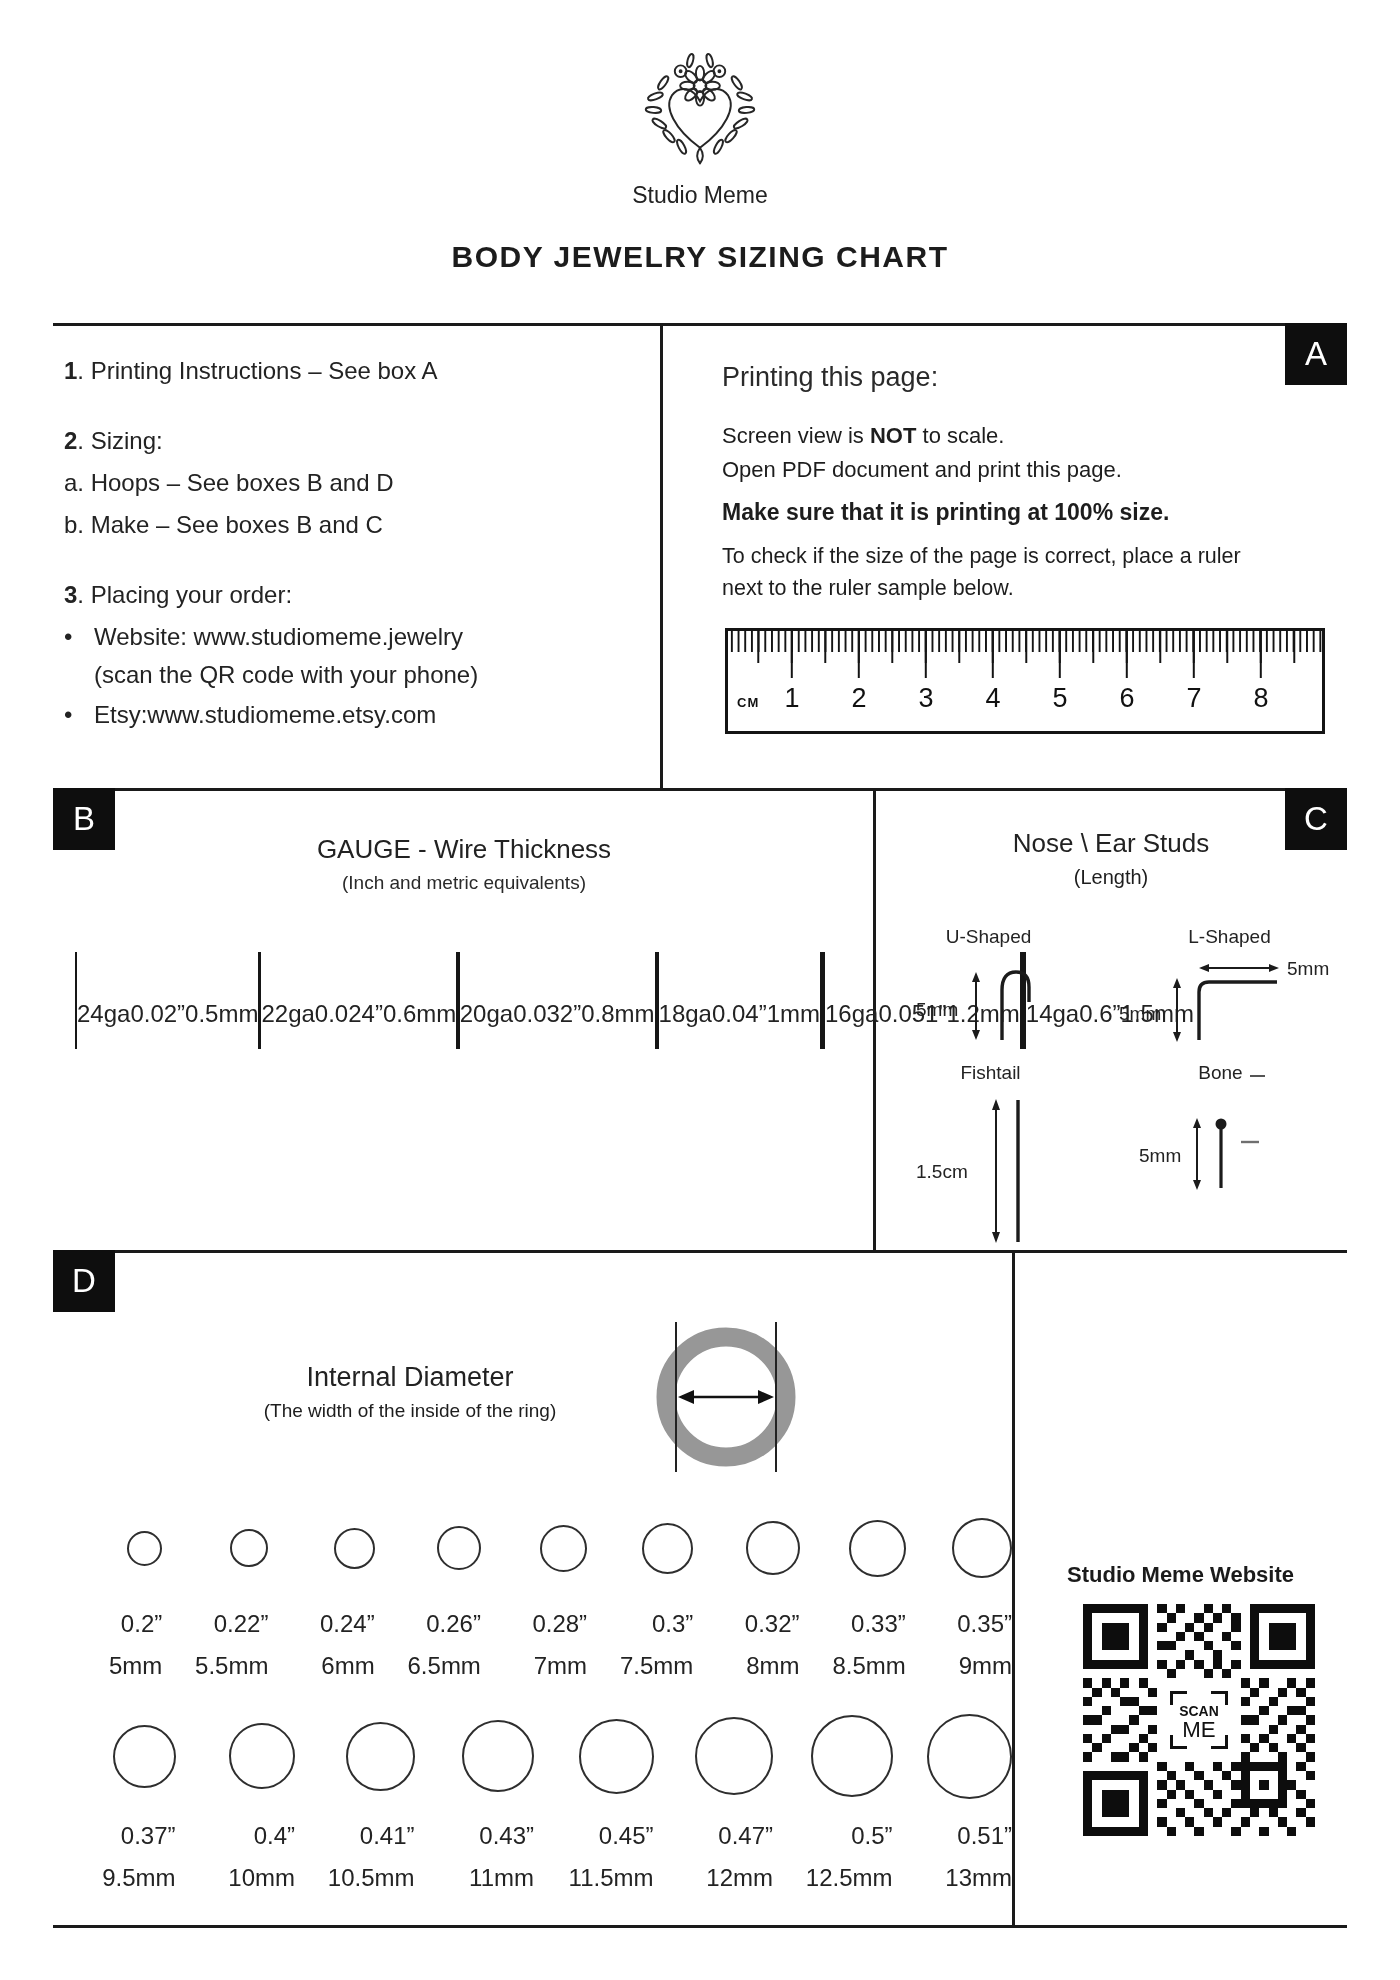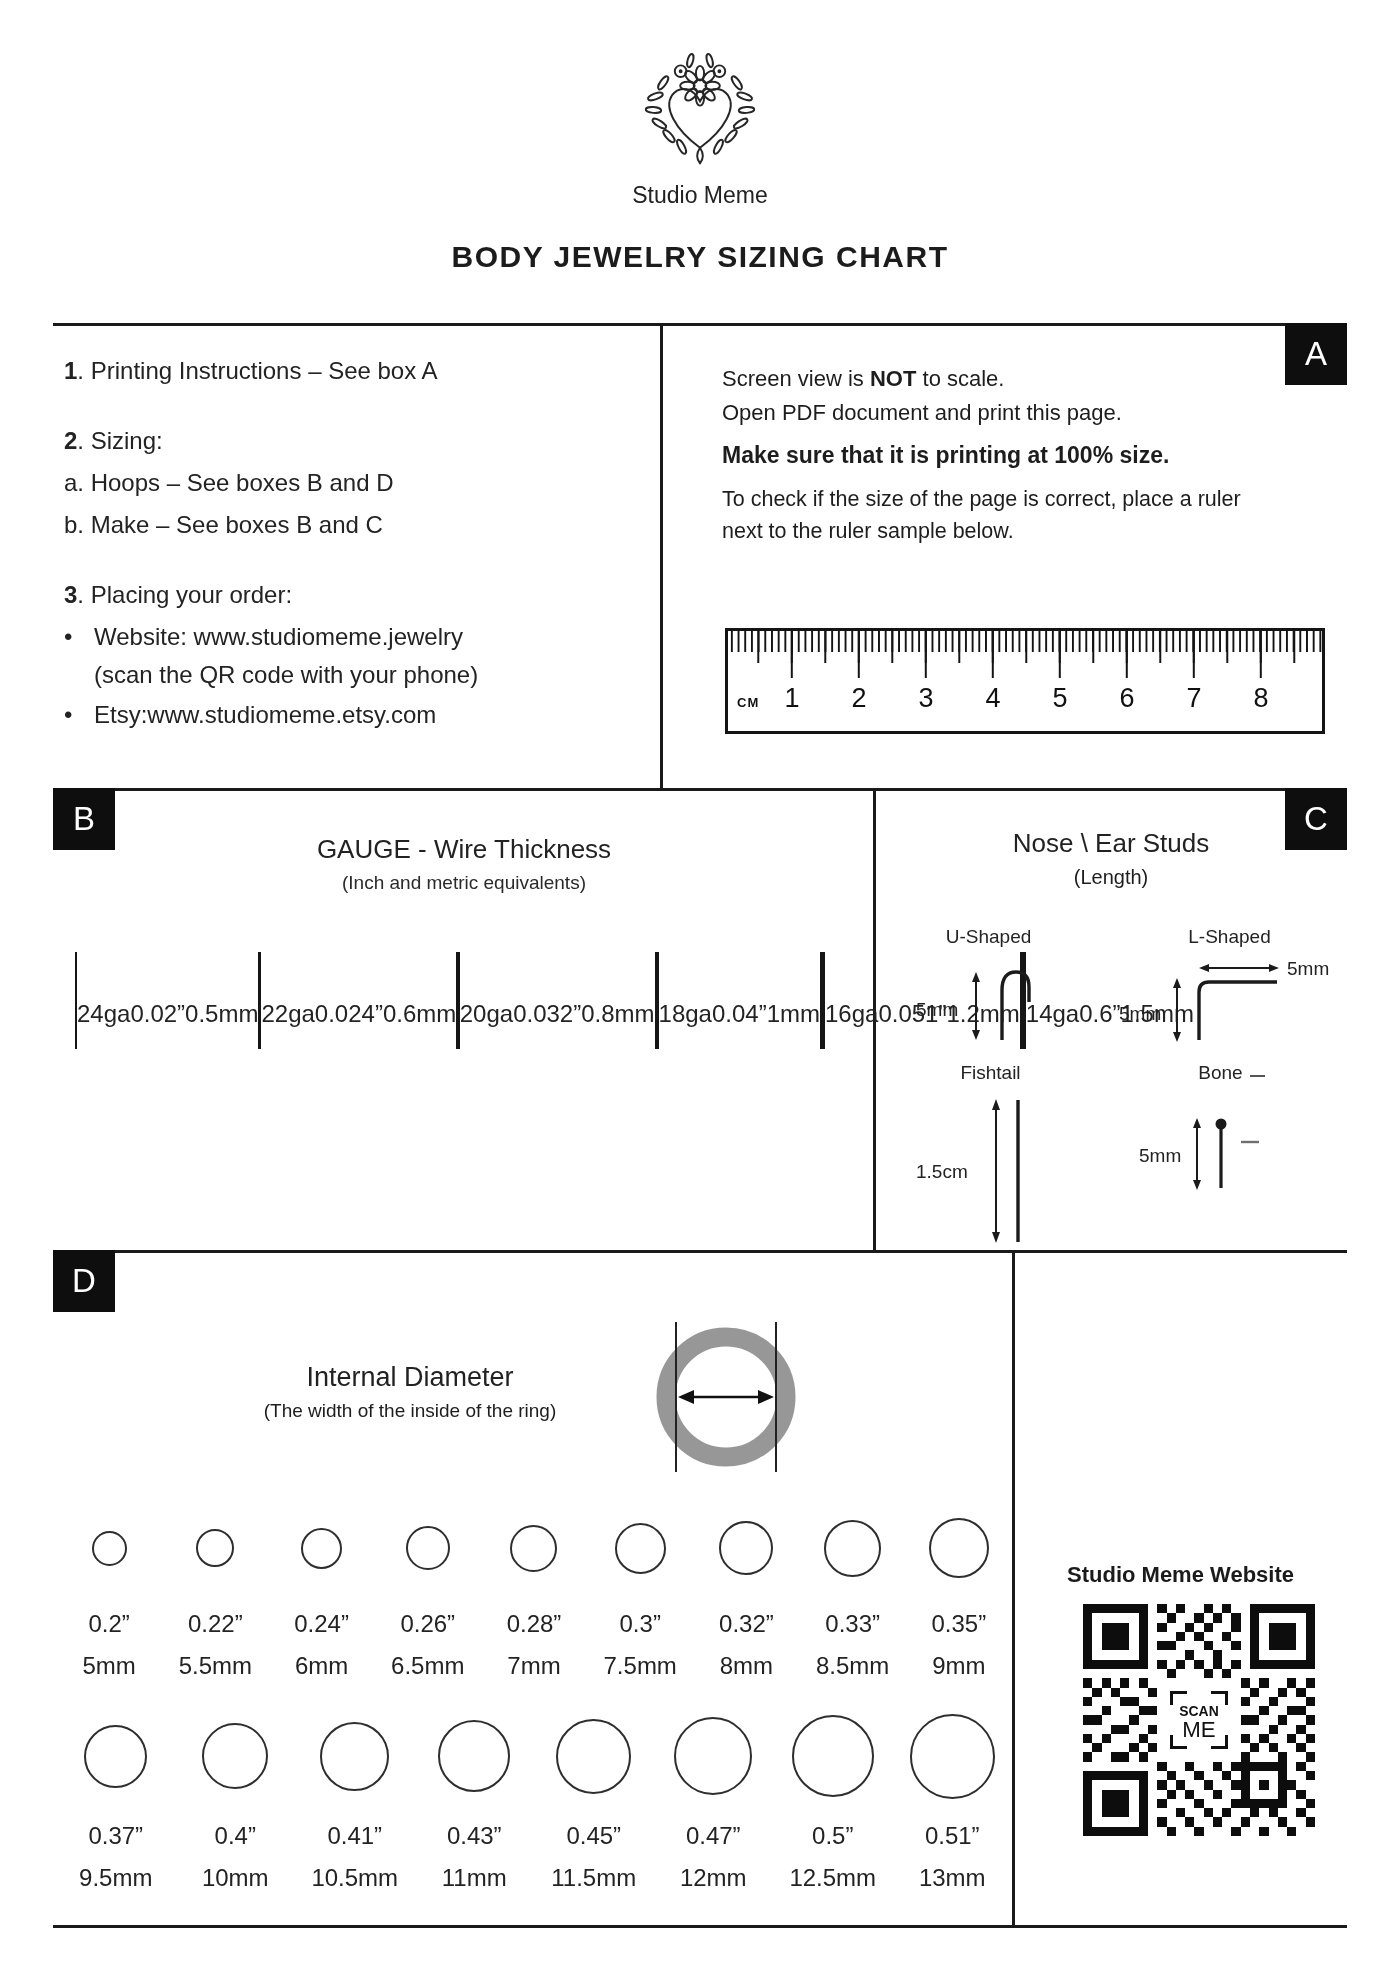--- a/index.html
+++ b/index.html
@@ -49,21 +49,21 @@
   .csub{position:absolute;left:875px;top:866px;width:472px;text-align:center;font-size:20px;}
   .crow{position:absolute;left:880px;width:462px;display:flex;padding:0;gap:20px;}
   .citem{flex:1;display:flex;flex-direction:column;align-items:center;}
   .cname{font-size:19px;color:#242424;margin-bottom:10px;}
   .bone-dash{display:inline-block;width:15px;border-top:2px solid #555;margin-left:7px;vertical-align:2px;}
   .dsvg{display:block;}
   
   .dtitle{position:absolute;left:140px;top:1362px;width:540px;text-align:center;font-size:27px;color:#222;}
   .dsub{position:absolute;left:140px;top:1400px;width:540px;text-align:center;font-size:19px;}
   .drow{position:absolute;left:56px;width:956px;display:flex;}
-  .dcol{flex:1;display:flex;flex-direction:column;align-items:center;}
+  .dcol{flex:1;display:flex;flex-direction:column;align-items:flex-end;}
   .czone1{height:92px;display:flex;align-items:center;justify-content:center;}
   .czone2{height:100px;display:flex;align-items:center;justify-content:center;}
   .ring{border:2px solid #2e2e2e;border-radius:50%;}
   .din{font-size:24px;margin-top:16px;color:#232323;}
   .dmm{font-size:24px;margin-top:14px;color:#232323;}
   
   .qrhead{position:absolute;left:1014px;top:1562px;width:333px;text-align:center;
           font-size:22px;font-weight:bold;color:#1b1b1b;}
   .qrsvg{position:absolute;left:1083px;top:1604px;}
 </style>
@@ -138,20 +138,21 @@
     <p class="sub">a. Hoops – See boxes B and D</p>
     <p class="sub">b. Make – See boxes B and C</p>
     <div class="gap"></div>
     <p class="step"><b>3</b><span>. Placing your order:</span></p>
     <p class="bul"><span class="bullet">•</span><span>Website: www.studiomeme.jewelry</span></p>
     <p class="note">(scan the QR code with your phone)</p>
     <p class="bul"><span class="bullet">•</span><span>Etsy:www.studiomeme.etsy.com</span></p>
   </div>
 
   <div class="boxa">
+    <p class="h">Printing this page:</p>
     <p class="t"><span>Screen view is </span><b>NOT</b><span> to scale.</span></p>
     <p class="t">Open PDF document and print this page.</p>
     <p class="strong">Make sure that it is printing at 100% size.</p>
     <p class="small">To check if the size of the page is correct, place a ruler</p>
     <p class="small">next to the ruler sample below.</p>
   </div>
 
   <div class="ruler">
     <span class="rcm">CM</span>
     <span class="rnum" style="left:47px">1</span>

